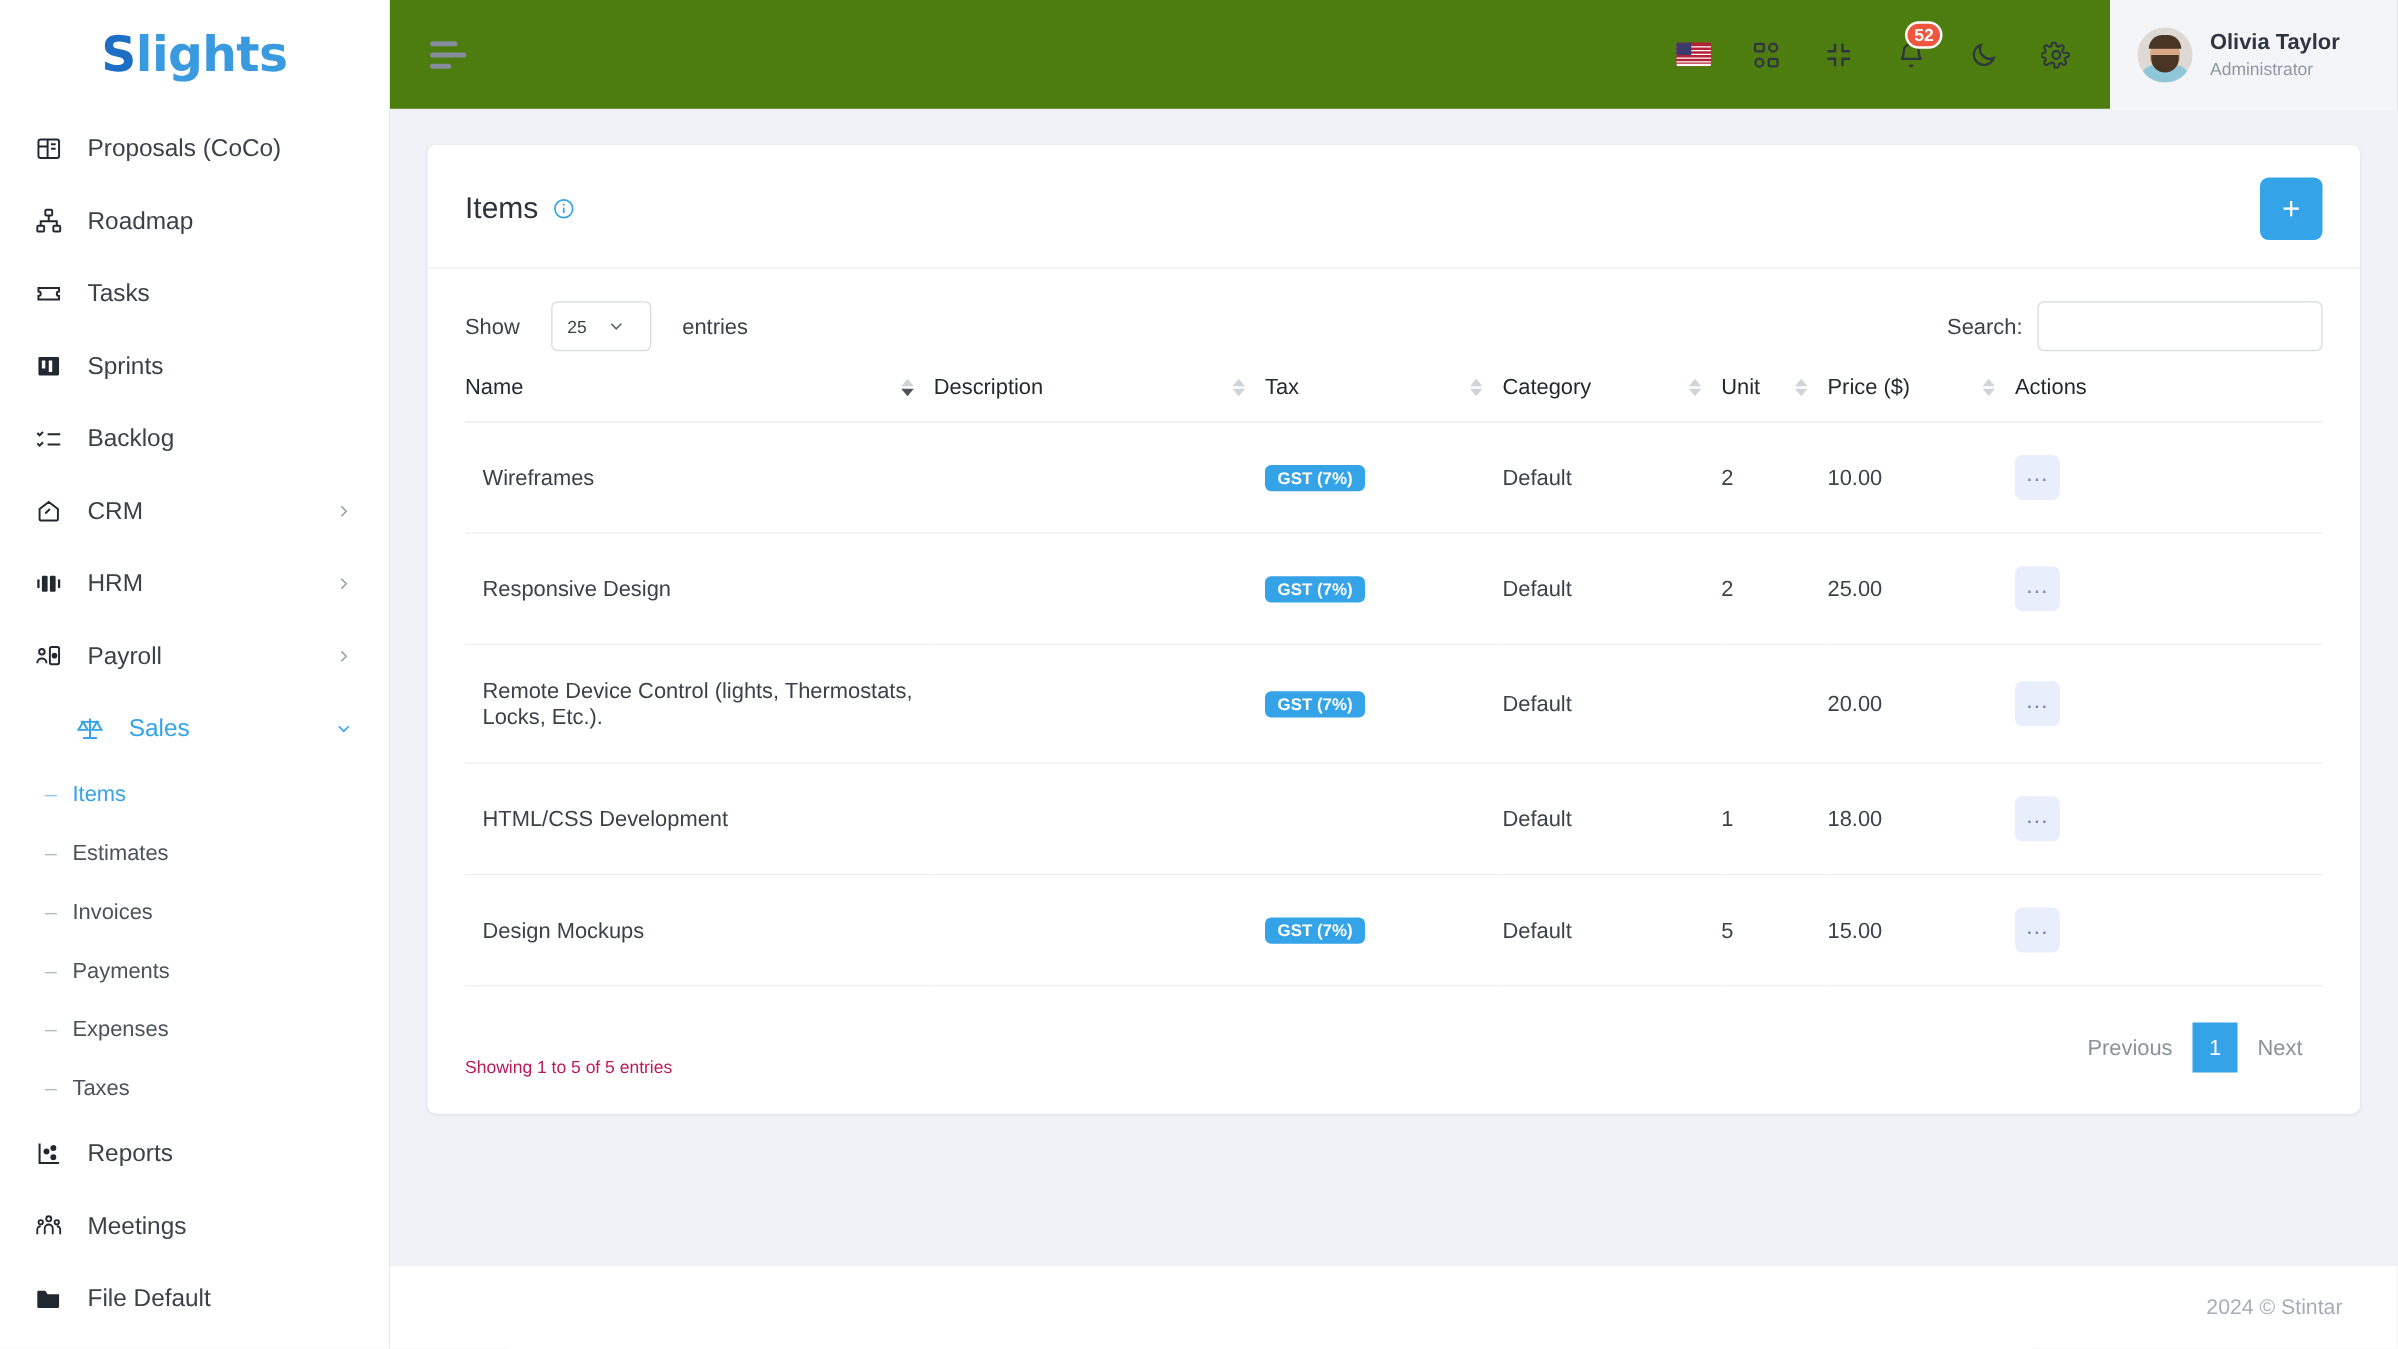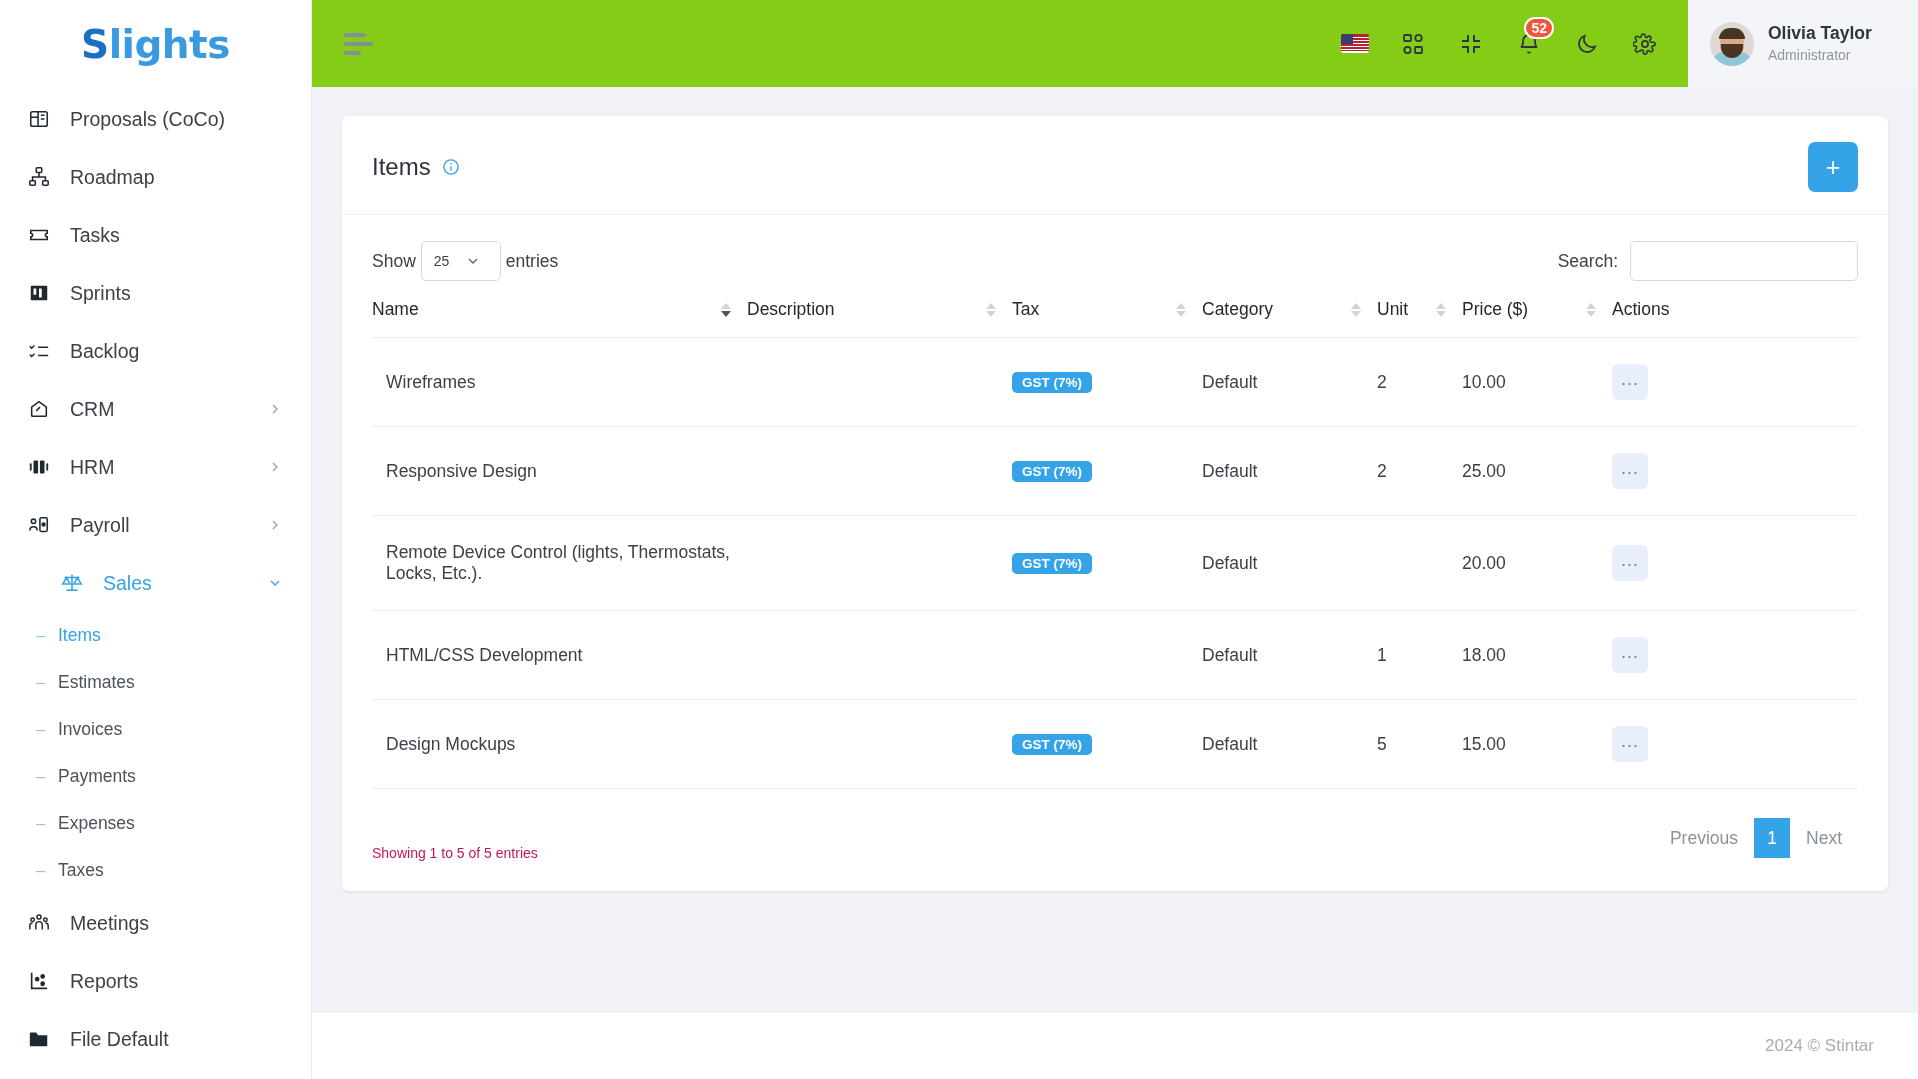--- a/index.html
+++ b/index.html
@@ -62,21 +62,21 @@
   .sub-item.active { color: #34a3e8; }
   .sub-item.active .dash { color: #8fcbef; }
 
   
   .main {
     flex: 1; display: flex; flex-direction: column;
     height: 1079px; background: #f1f2f7; overflow: hidden;
   }
   .topbar {
     height: 88px; min-height: 88px;
-    background: #84cc16;
+    background: #4d7c0f;
     display: flex; align-items: center;
     padding-left: 32px;
     border-bottom: 1px solid #edeef2;
   }
   .burger { width: 40px; height: 40px; cursor: pointer;
     display: flex; flex-direction: column; justify-content: center; gap: 5px; }
   .burger i { display: block; height: 4px; border-radius: 2px; background: #858d9c; }
   .burger i:nth-child(1) { width: 22px; }
   .burger i:nth-child(2) { width: 29px; }
   .burger i:nth-child(3) { width: 17px; }
@@ -136,21 +136,21 @@
     margin-left: auto; width: 50px; height: 50px;
     background: #34a3e8; border-radius: 7px; border: none;
     color: #fff; font-size: 25px; font-weight: 300;
     display: flex; align-items: center; justify-content: center;
     cursor: pointer;
   }
   .table-tools {
     display: flex; align-items: center;
     padding: 26px 30px 18px 30px;
   }
-  .show-wrap { display: flex; align-items: center; gap: 5px; font-size: 17.5px; color: #3c4149; }
+  .show-wrap { display: flex; align-items: center; gap: 25px; font-size: 17.5px; color: #3c4149; }
   .select {
     border: 1px solid #d6dae0; border-radius: 5px;
     height: 40px; min-width: 80px; padding: 0 12px;
     display: flex; align-items: center; gap: 16px;
     font-size: 14px; color: #3c4149; background: #fff; cursor: pointer;
   }
   .select .chev { color: #5c636d; display: flex; }
   .search-wrap { margin-left: auto; display: flex; align-items: center; gap: 12px; }
   .search-lbl { font-size: 17.5px; color: #3c4149; }
   .search-input {
@@ -358,40 +358,40 @@
         <span class="dash">–</span>
         <span>Expenses</span>
       </div>
       <div class="sub-item">
         <span class="dash">–</span>
         <span>Taxes</span>
       </div>
 
       <div class="nav-item">
         <span class="ico">
+            <svg width="22" height="22" viewBox="0 0 24 24" fill="none" stroke="currentColor" stroke-width="1.8">
+              <path d="M4 3v17h17"></path>
+              <circle cx="10" cy="10" r="1.7" fill="currentColor"></circle>
+              <circle cx="16" cy="7" r="1.7" fill="currentColor"></circle>
+              <circle cx="16" cy="15" r="1.7" fill="currentColor"></circle>
+            </svg>
+          </span>
+        <span class="lbl">Reports</span>
+      </div>
+
+      <div class="nav-item">
+        <span class="ico">
             <svg width="22" height="22" viewBox="0 0 24 24" fill="none" stroke="currentColor" stroke-width="1.6">
               <circle cx="12" cy="5.5" r="2.2"></circle>
               <circle cx="5" cy="8.5" r="1.9"></circle>
               <circle cx="19" cy="8.5" r="1.9"></circle>
               <path d="M8.5 19v-5a3.5 3.5 0 017 0v5M2 19v-4a3 3 0 013-3M22 19v-4a3 3 0 00-3-3"></path>
             </svg>
           </span>
         <span class="lbl">Meetings</span>
-      </div>
-
-      <div class="nav-item">
-        <span class="ico">
-            <svg width="22" height="22" viewBox="0 0 24 24" fill="none" stroke="currentColor" stroke-width="1.8">
-              <path d="M4 3v17h17"></path>
-              <circle cx="10" cy="10" r="1.7" fill="currentColor"></circle>
-              <circle cx="16" cy="7" r="1.7" fill="currentColor"></circle>
-              <circle cx="16" cy="15" r="1.7" fill="currentColor"></circle>
-            </svg>
-          </span>
-        <span class="lbl">Reports</span>
       </div>
 
       <div class="nav-item">
         <span class="ico">
             <svg width="22" height="22" viewBox="0 0 24 24" fill="currentColor">
               <path d="M3 5h6l2 3h10v11a1 1 0 01-1 1H3a1 1 0 01-1-1V6a1 1 0 011-1z"></path>
             </svg>
           </span>
         <span class="lbl">File Default</span>
       </div>

